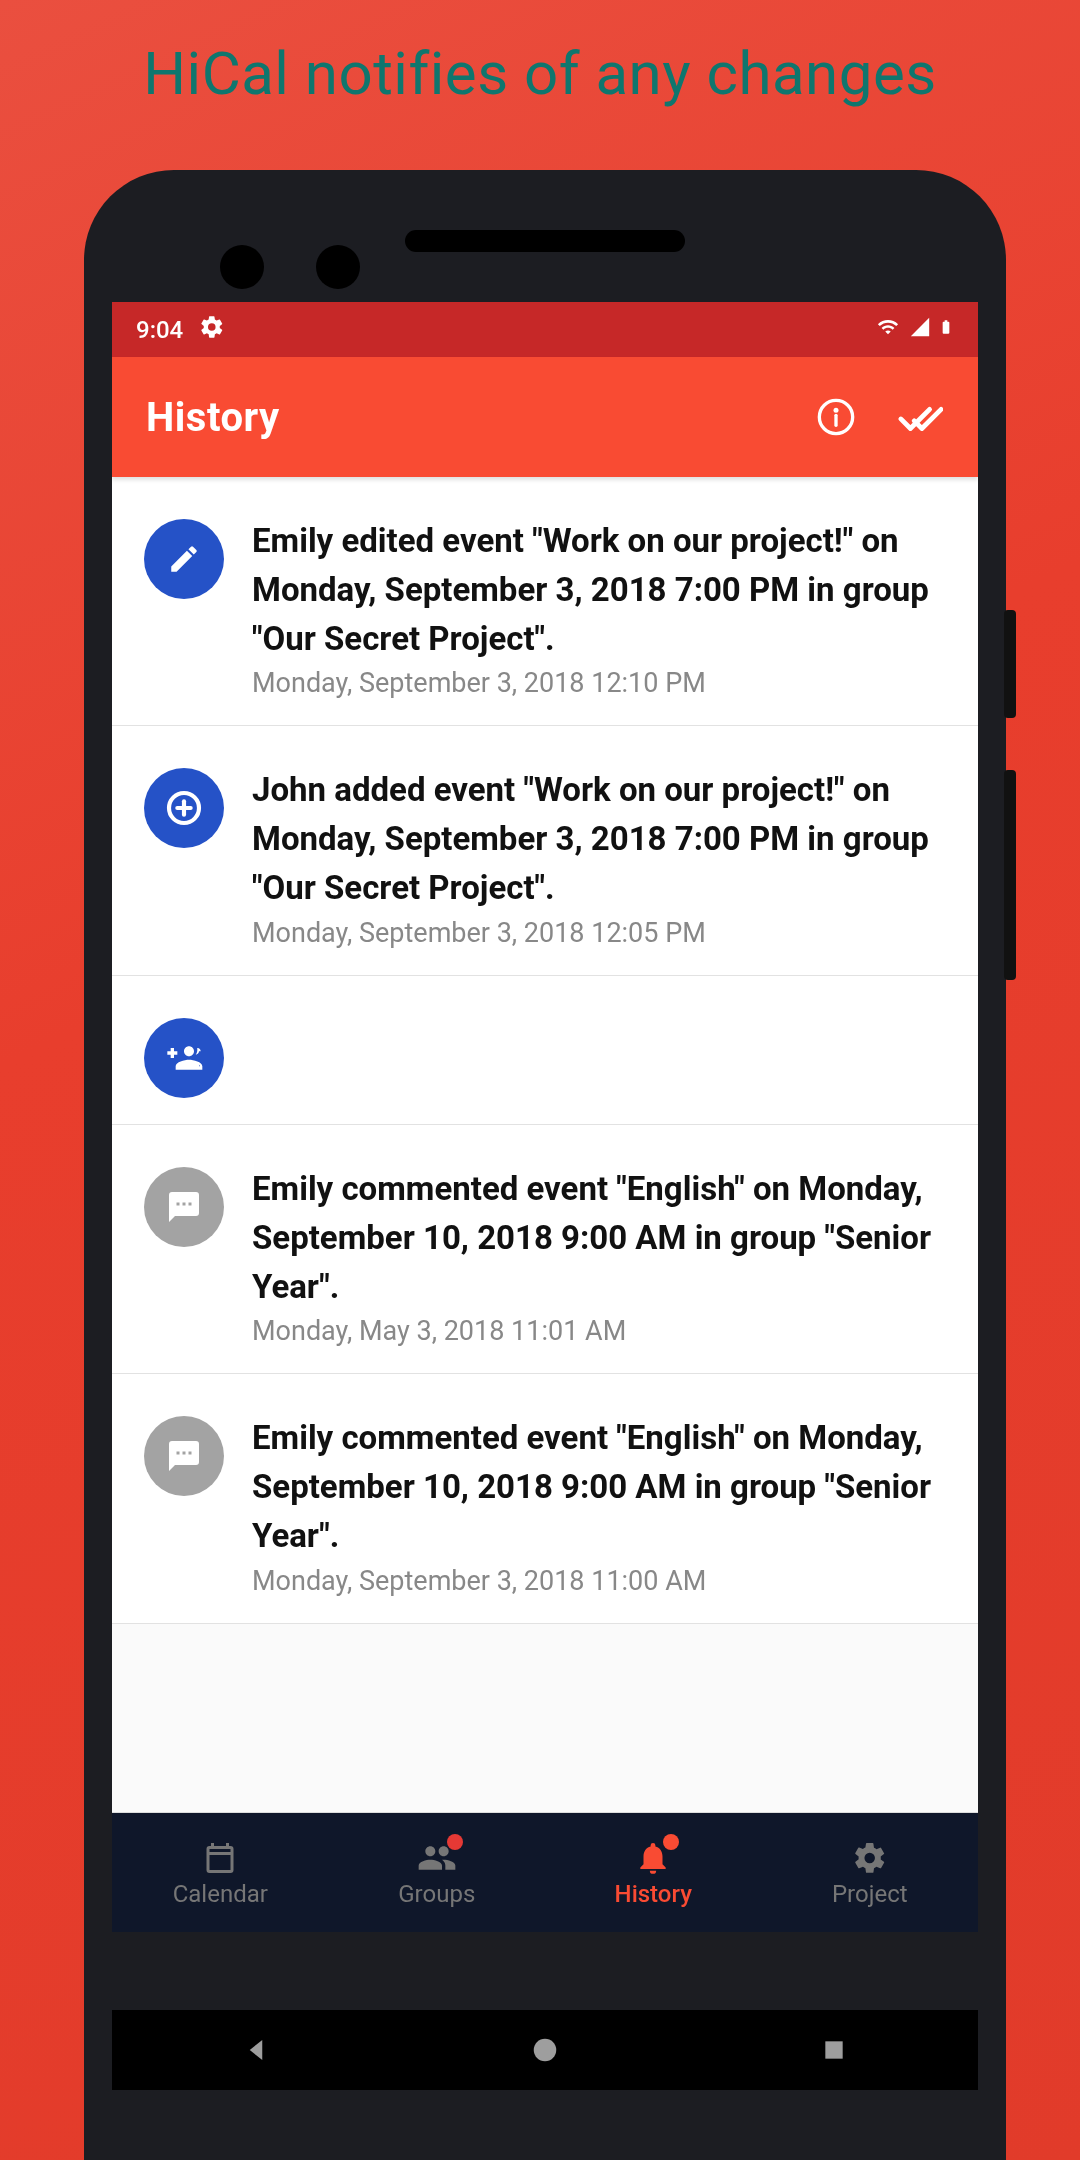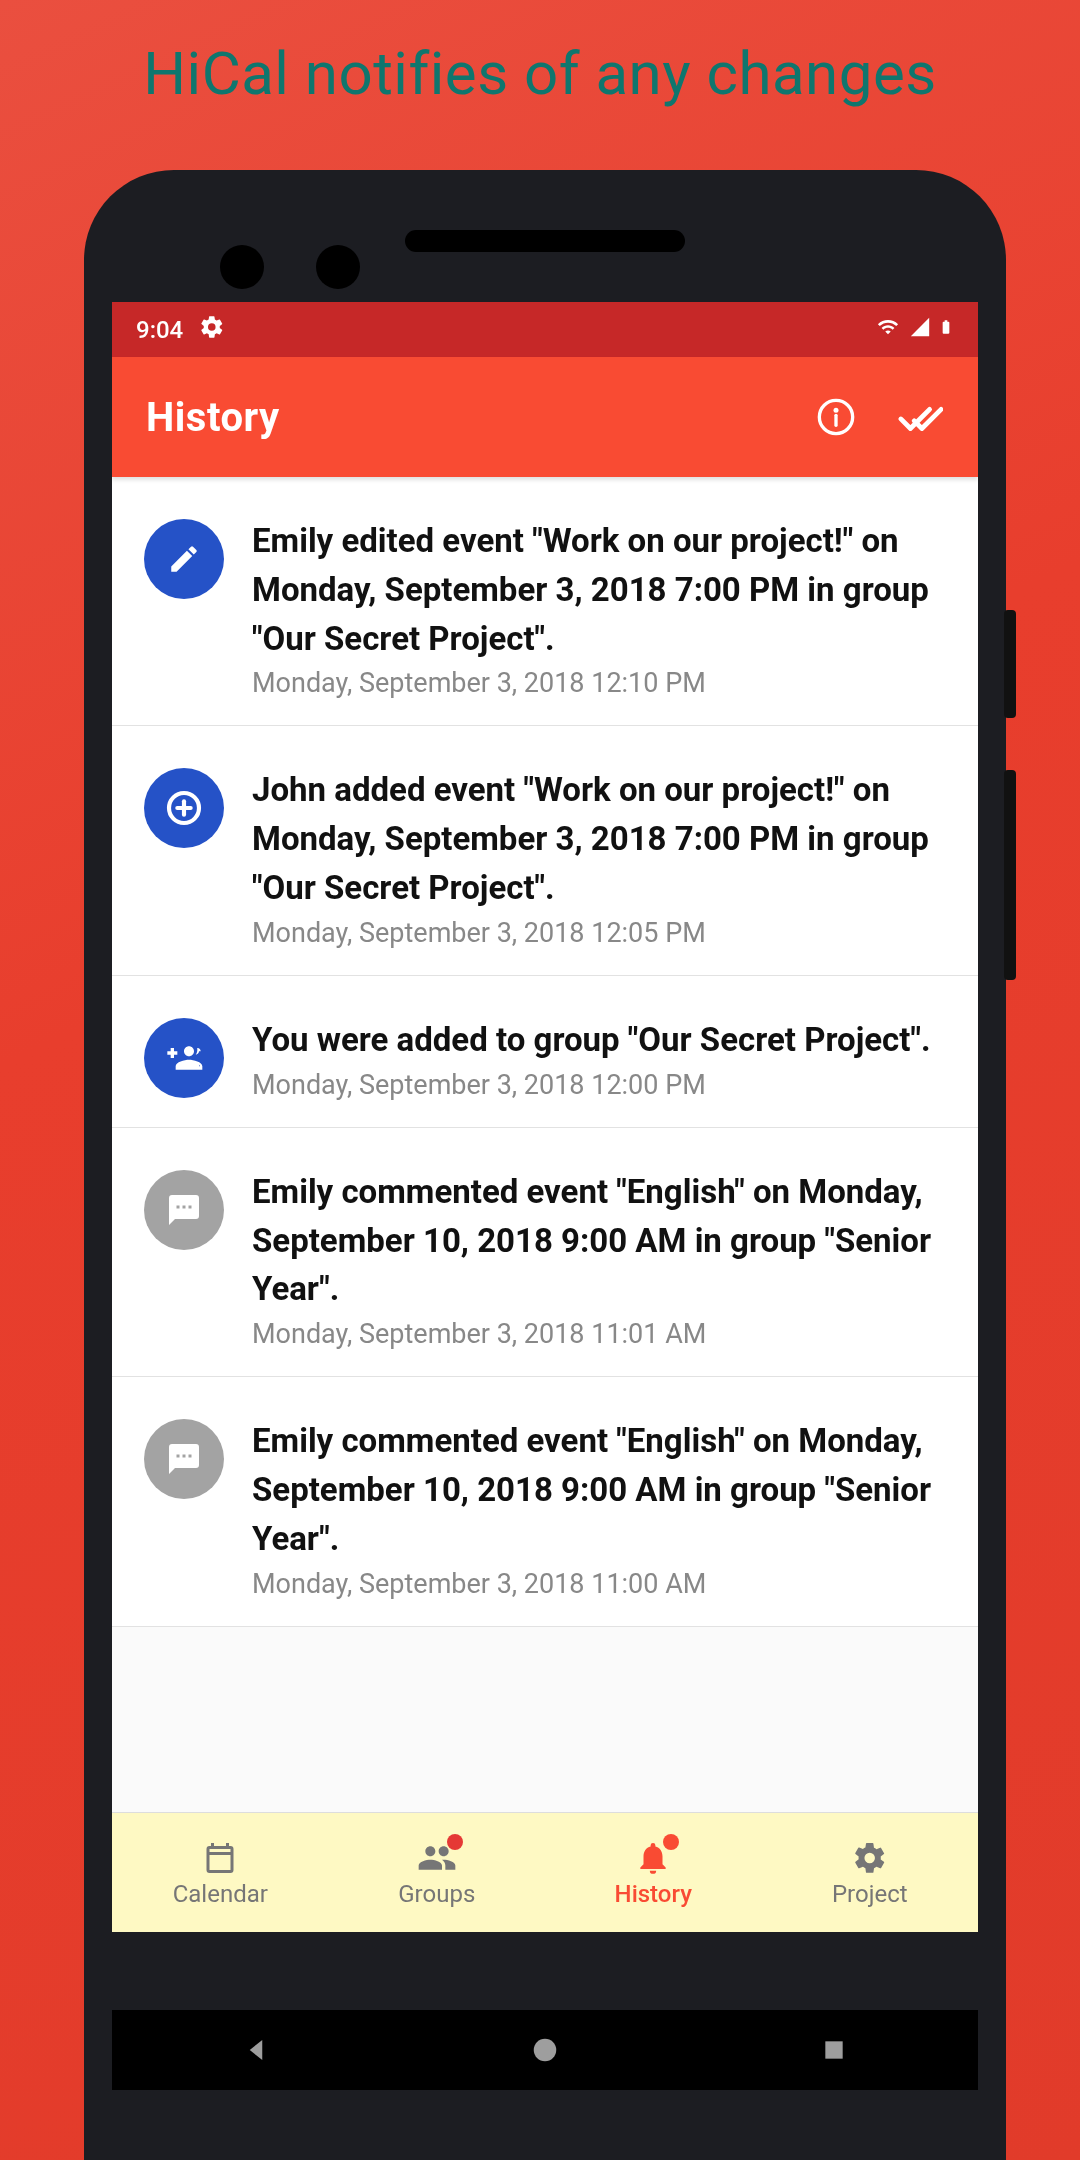--- a/index.html
+++ b/index.html
@@ -85,21 +85,21 @@
     flex:none; margin-right:28px; margin-top:2px;
     display:flex; align-items:center; justify-content:center;
     color:#fff;
   }
   .badge.blue { background:#2552c7; }
   .badge.gray { background:#a3a3a3; }
   .item-body { flex:1; }
   .item-text { font-size:33px; font-weight:700; color:#111; line-height:1.48; }
   .item-time { font-size:27px; color:#888; margin-top:4px; }
   .bottom-nav {
-    height:120px; background:#fef9c3; border-top:1px solid #ddd;
+    height:120px; background:#0f172a; border-top:1px solid #ddd;
     display:flex;
   }
   .nav-item {
     flex:1; display:flex; flex-direction:column; align-items:center; justify-content:center;
     color:#767676; font-size:24px; gap:2px; position:relative;
   }
   .nav-item.active { color:#f94b33; font-weight:500; }
   .nav-icon { width:40px; height:40px; display:flex; align-items:center; justify-content:center; position:relative; }
   .dot { position:absolute; top:-4px; right:-6px; width:16px; height:16px; background:#f94b33; border-radius:50%; }
   .dot.gray-context { background:#e53935; }
@@ -197,35 +197,31 @@
             <div class="item-text">John added event "Work on our project!" on Monday, September 3, 2018 7:00 PM in group "Our Secret Project".</div>
             <div class="item-time">Monday, September 3, 2018 12:05 PM</div>
           </div>
         </div>
         <div class="item">
           <div class="badge blue">
             <svg width="40" height="40" viewBox="0 0 24 24" fill="#fff">
               <path d="M8 10h-2v2H4v-2H2V8h2V6h2v2h2v2zm7-5c1.66 0 3 1.34 3 3s-1.34 3-3 3-3-1.34-3-3 1.34-3 3-3zm6 3c0 1.1-.9 2-2 2 .01 0 0 0 0 0 .62-.83 1-1.87 1-3 0-.35-.04-.69-.1-1.02.07-.01.13-.02.2-.02 1.1 0 1.9.9 1.9 2.04zM15 13c2.67 0 8 1.34 8 4v2H7v-2c0-2.66 5.33-4 8-4zm6.5 4c0-.55-.72-1.42-2.24-2.1 1.1.32 1.74.75 1.74 1.35V17h.5z"></path>
             </svg>
           </div>
-          <div class="item-body">
-            <div class="item-text">You were added to group "Our Secret Project".</div>
-            <div class="item-time">Monday, September 3, 2018 12:00 PM</div>
-          </div>
         </div>
         <div class="item">
           <div class="badge gray">
             <svg width="36" height="36" viewBox="0 0 24 24" fill="#fff">
               <path d="M20 2H4a2 2 0 0 0-2 2v18l4-4h14a2 2 0 0 0 2-2V4a2 2 0 0 0-2-2zM9 11H7V9h2v2zm4 0h-2V9h2v2zm4 0h-2V9h2v2z"></path>
               <path fill="#fff" d="M21 6h-2v9H6v2a1 1 0 0 0 1 1h11l4 4V7a1 1 0 0 0-1-1z" opacity="0"></path>
             </svg>
           </div>
           <div class="item-body">
             <div class="item-text">Emily commented event "English" on Monday, September 10, 2018 9:00 AM in group "Senior Year".</div>
-            <div class="item-time">Monday, September 3, 2018 11:01 AM</div>
+            <div class="item-time">Monday, May 3, 2018 11:01 AM</div>
           </div>
         </div>
         <div class="item">
           <div class="badge gray">
             <svg width="36" height="36" viewBox="0 0 24 24" fill="#fff">
               <path d="M20 2H4a2 2 0 0 0-2 2v18l4-4h14a2 2 0 0 0 2-2V4a2 2 0 0 0-2-2zM9 11H7V9h2v2zm4 0h-2V9h2v2zm4 0h-2V9h2v2z"></path>
               <path fill="#fff" d="M21 6h-2v9H6v2a1 1 0 0 0 1 1h11l4 4V7a1 1 0 0 0-1-1z" opacity="0"></path>
             </svg>
           </div>
           <div class="item-body">

